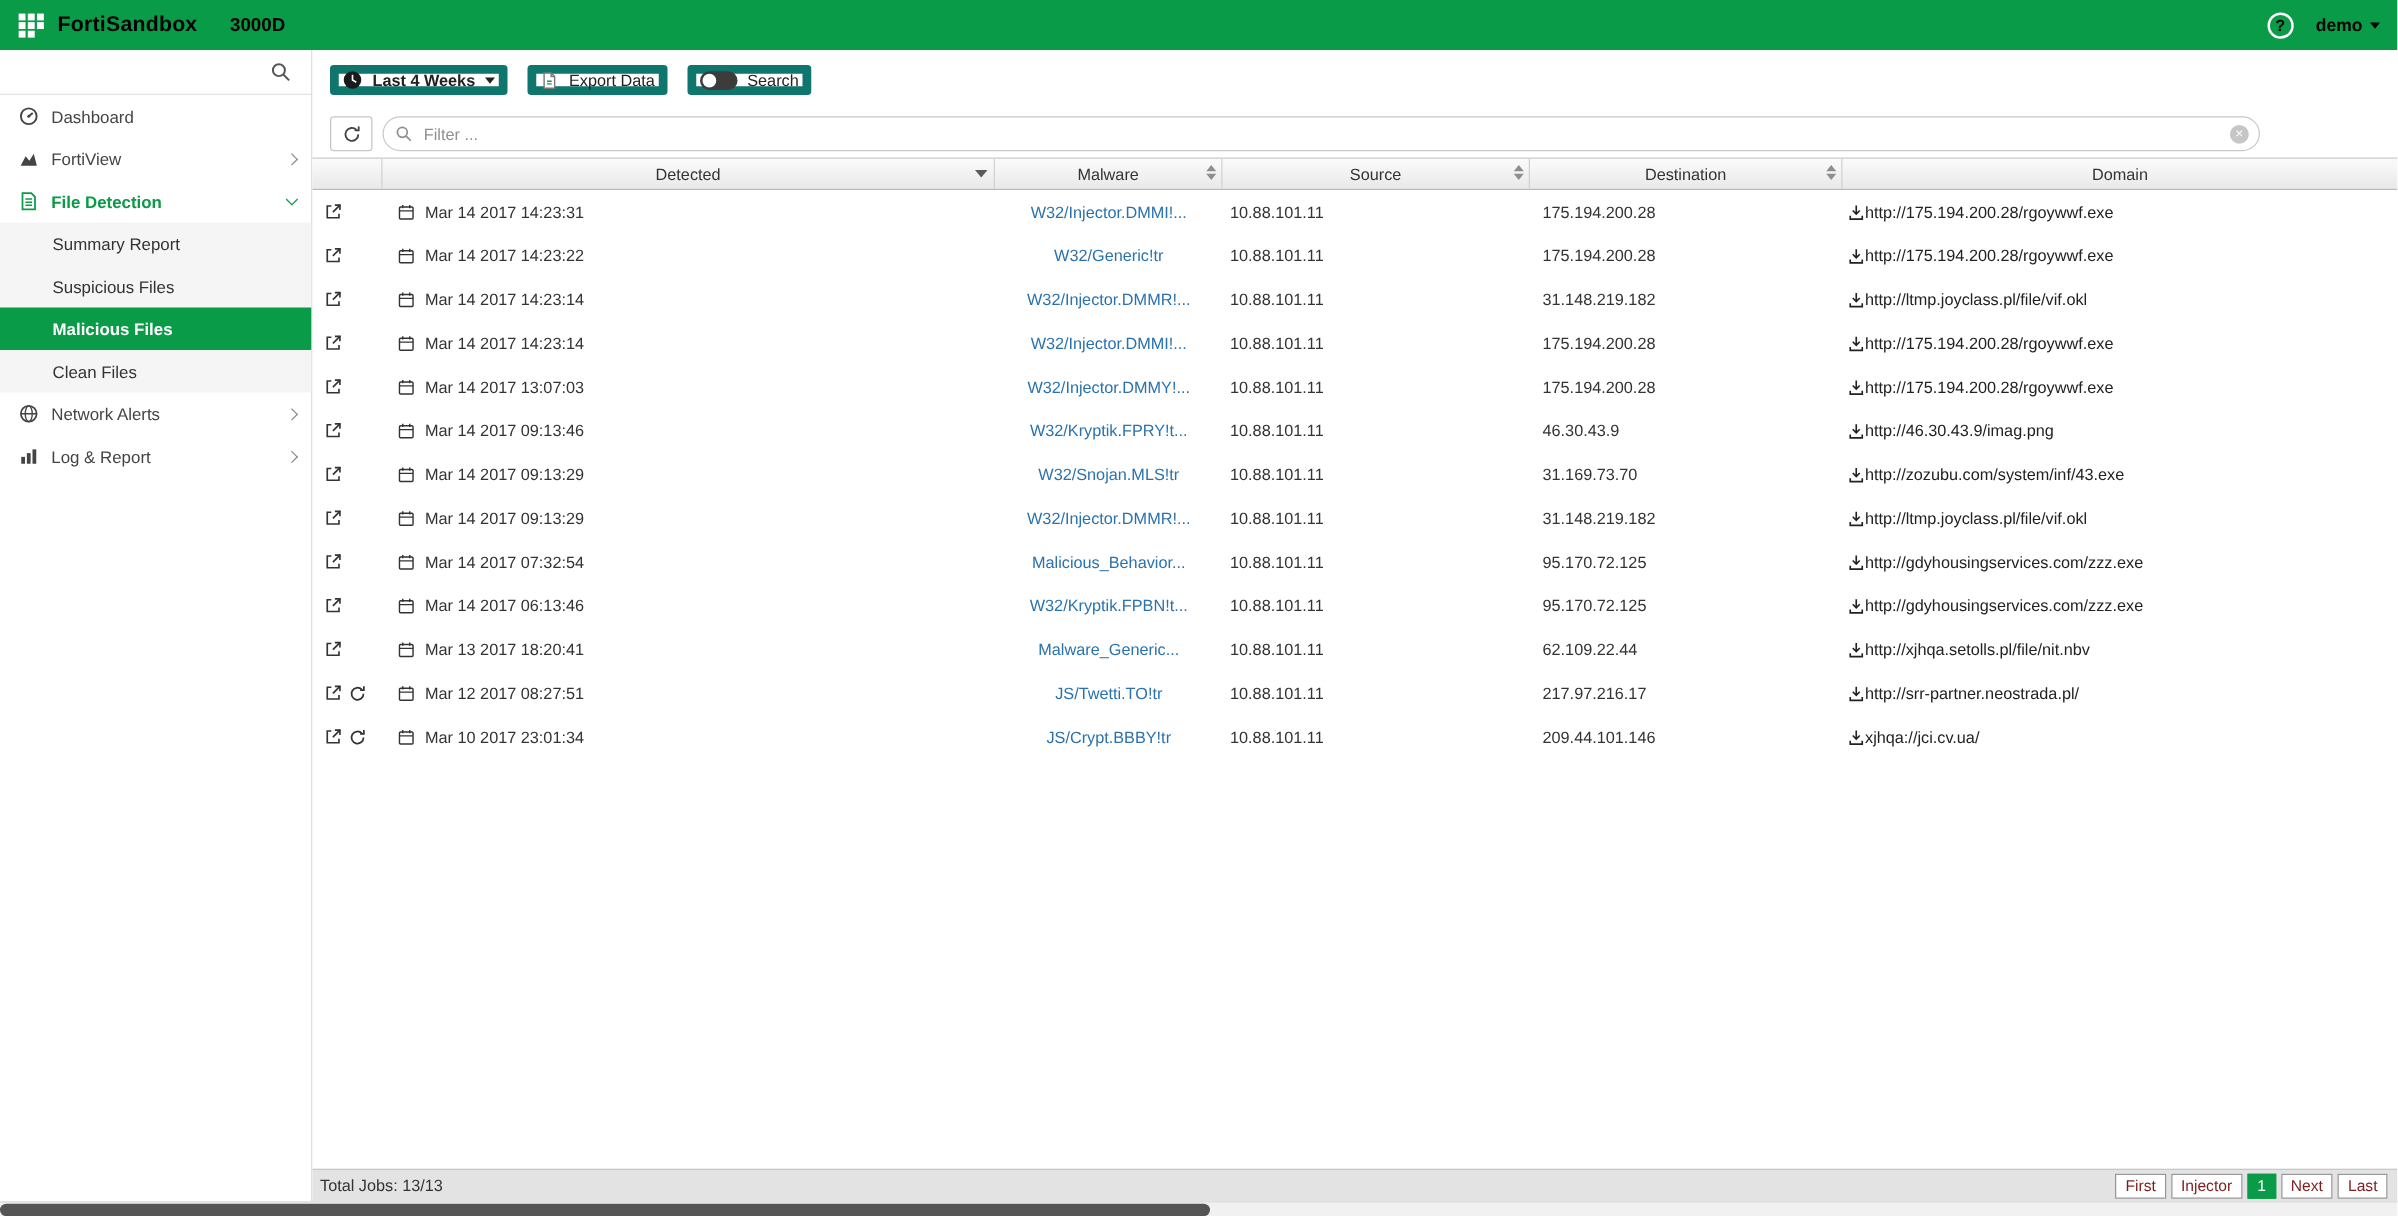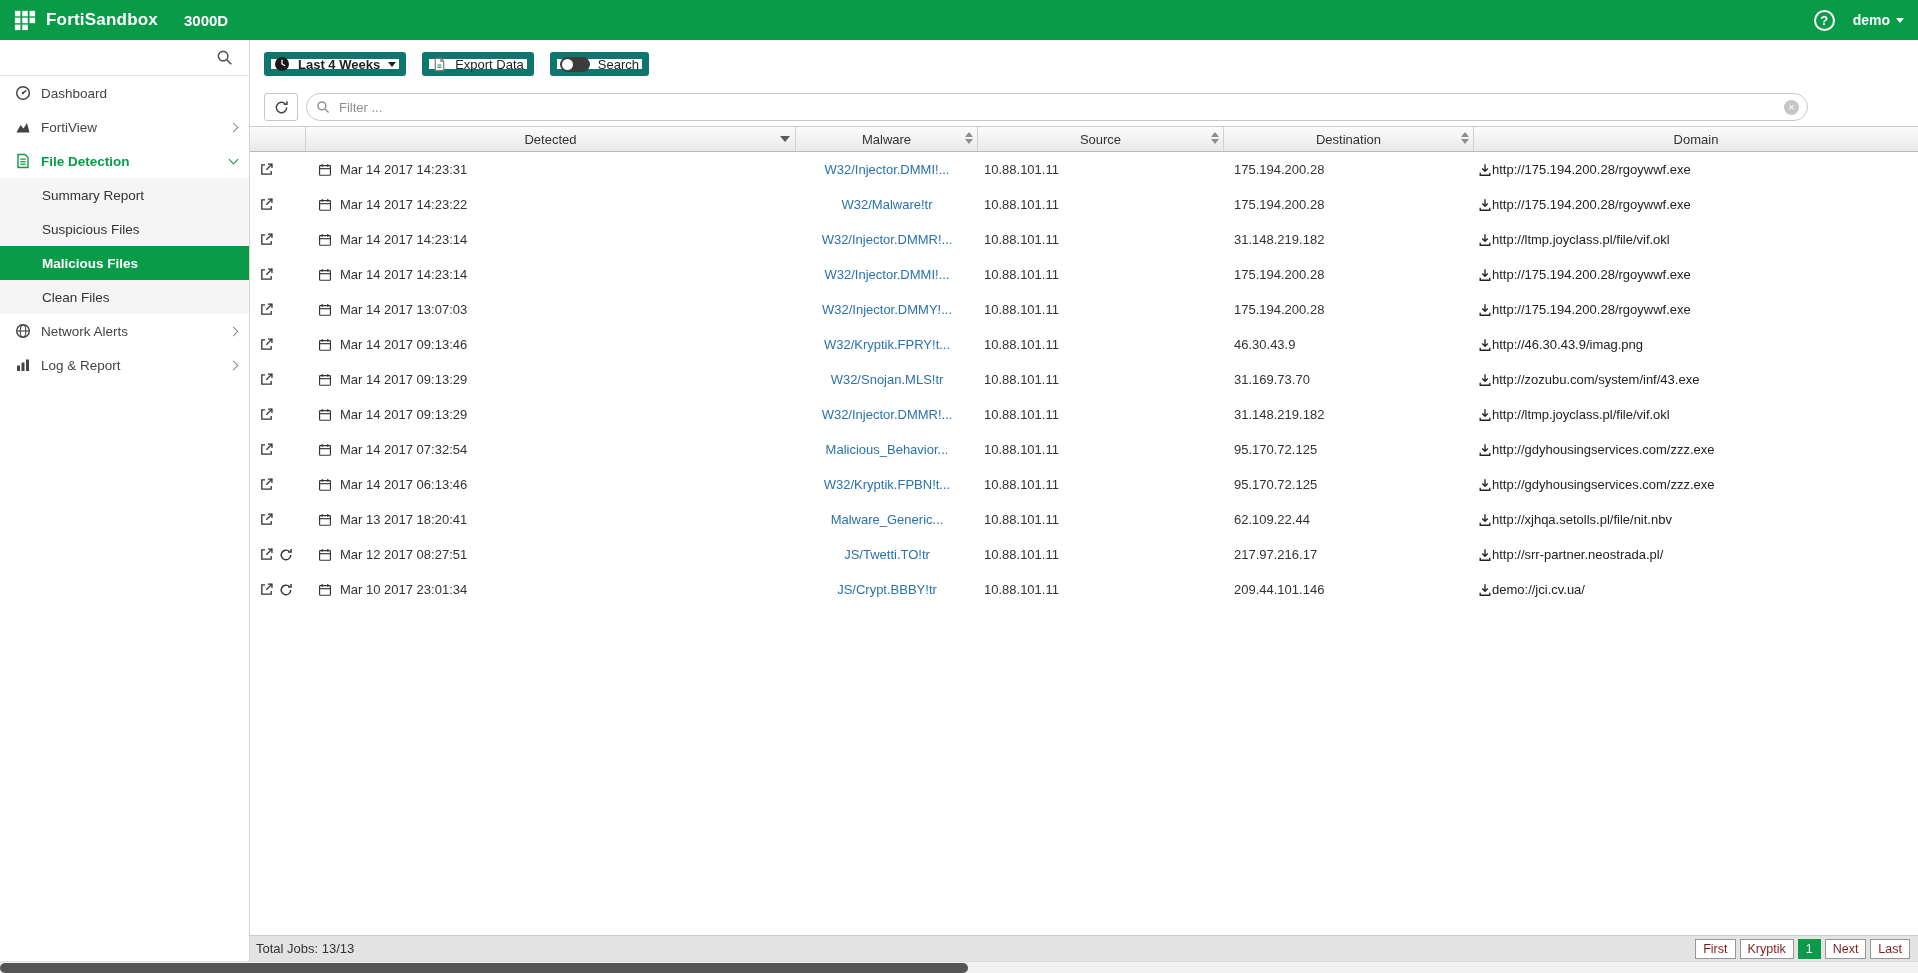--- a/index.html
+++ b/index.html
@@ -6,21 +6,21 @@
   html,body { margin:0; padding:0; }
   body {
     width:1918px; height:973px; overflow:hidden;
     font-family:"Liberation Sans", sans-serif;
     background:#fff; color:#333;
   }
   .app { display:flex; flex-direction:column; width:100%; height:100%; }
 
   
   .topbar {
-    flex:0 0 40px; background:#0a9b48; color:#ffffff;
+    flex:0 0 40px; background:#0a9b48; color:#000000;
     display:flex; align-items:center; padding:0 14px; gap:10px;
   }
   .brand { font-size:17px; font-weight:bold; letter-spacing:0.2px; }
   .model { font-size:15px; font-weight:bold; margin-left:16px; }
   .topbar-right { margin-left:auto; display:flex; align-items:center; gap:18px; }
   .help-circle {
     width:21px; height:21px; border:2px solid #fff; border-radius:50%;
     display:flex; align-items:center; justify-content:center;
     font-size:13px; font-weight:bold; cursor:pointer;
   }
@@ -388,21 +388,21 @@
             <span class="icon-static">
               <svg width="14" height="14" viewBox="0 0 16 16">
                   <rect x="1.8" y="3" width="12.4" height="11" rx="1" fill="none" stroke="#333" stroke-width="1.3"></rect>
                   <path d="M1.8 6.5h12.4" stroke="#333" stroke-width="1.3"></path>
                   <path d="M4.8 1.2v3M11.2 1.2v3" stroke="#333" stroke-width="1.3"></path>
                 </svg>
             </span>
             <span>Mar 14 2017 14:23:22</span>
           </div>
           <div class="td td-malware">
-            <a>W32/Malware!tr</a>
+            <a>W32/Generic!tr</a>
           </div>
           <div class="td td-source">
             <span>10.88.101.11</span>
           </div>
           <div class="td td-dest">
             <span>175.194.200.28</span>
           </div>
           <div class="td td-domain">
             <span class="icon-btn">
               <svg width="14" height="14" viewBox="0 0 16 16">
@@ -864,30 +864,30 @@
           <div class="td td-dest">
             <span>209.44.101.146</span>
           </div>
           <div class="td td-domain">
             <span class="icon-btn">
               <svg width="14" height="14" viewBox="0 0 16 16">
                   <path d="M8 1.5v7.5M4.8 6.2L8 9.4l3.2-3.2" fill="none" stroke="#222" stroke-width="1.5"></path>
                   <path d="M2.5 11v3h11v-3" fill="none" stroke="#222" stroke-width="1.5"></path>
                 </svg>
             </span>
-            <span>demo://jci.cv.ua/</span>
+            <span>xjhqa://jci.cv.ua/</span>
           </div>
         </div>
       </div>
 
       <div class="footer">
         <span>Total Jobs: 13/13</span>
         <div class="pager">
           <span class="pg-btn">First</span>
-          <span class="pg-btn">Kryptik</span>
+          <span class="pg-btn">Injector</span>
           <span class="pg-btn active">1</span>
           <span class="pg-btn">Next</span>
           <span class="pg-btn">Last</span>
         </div>
       </div>
 
     </div>
   </div>
 
   <div class="hscroll">

